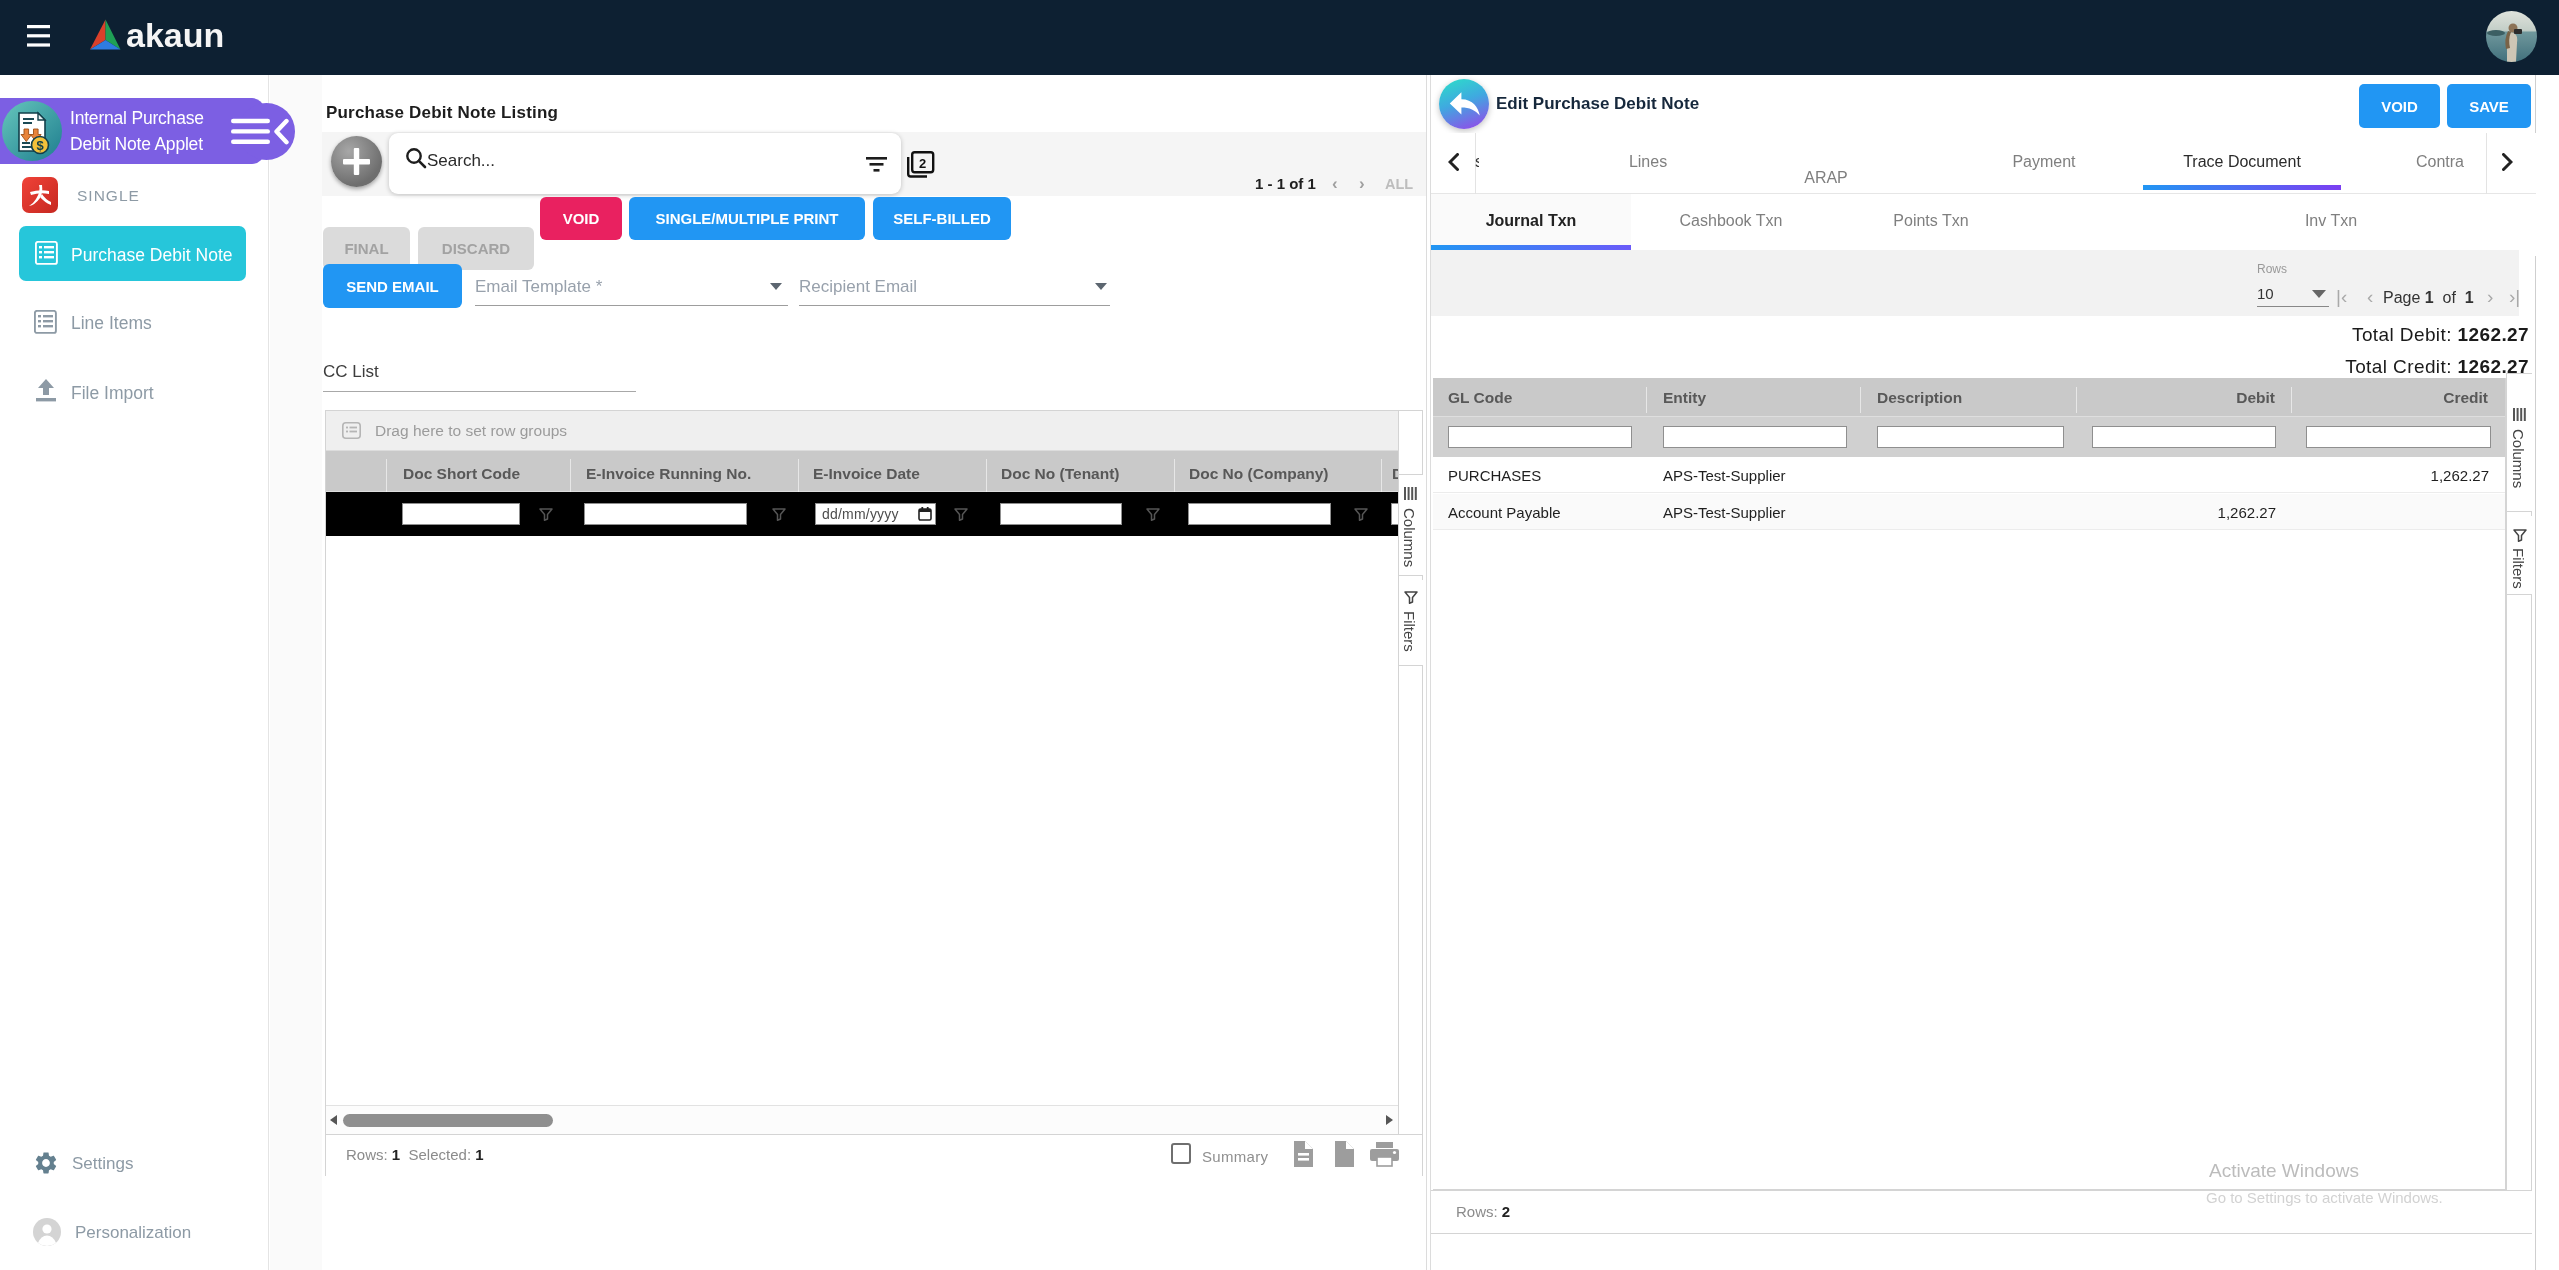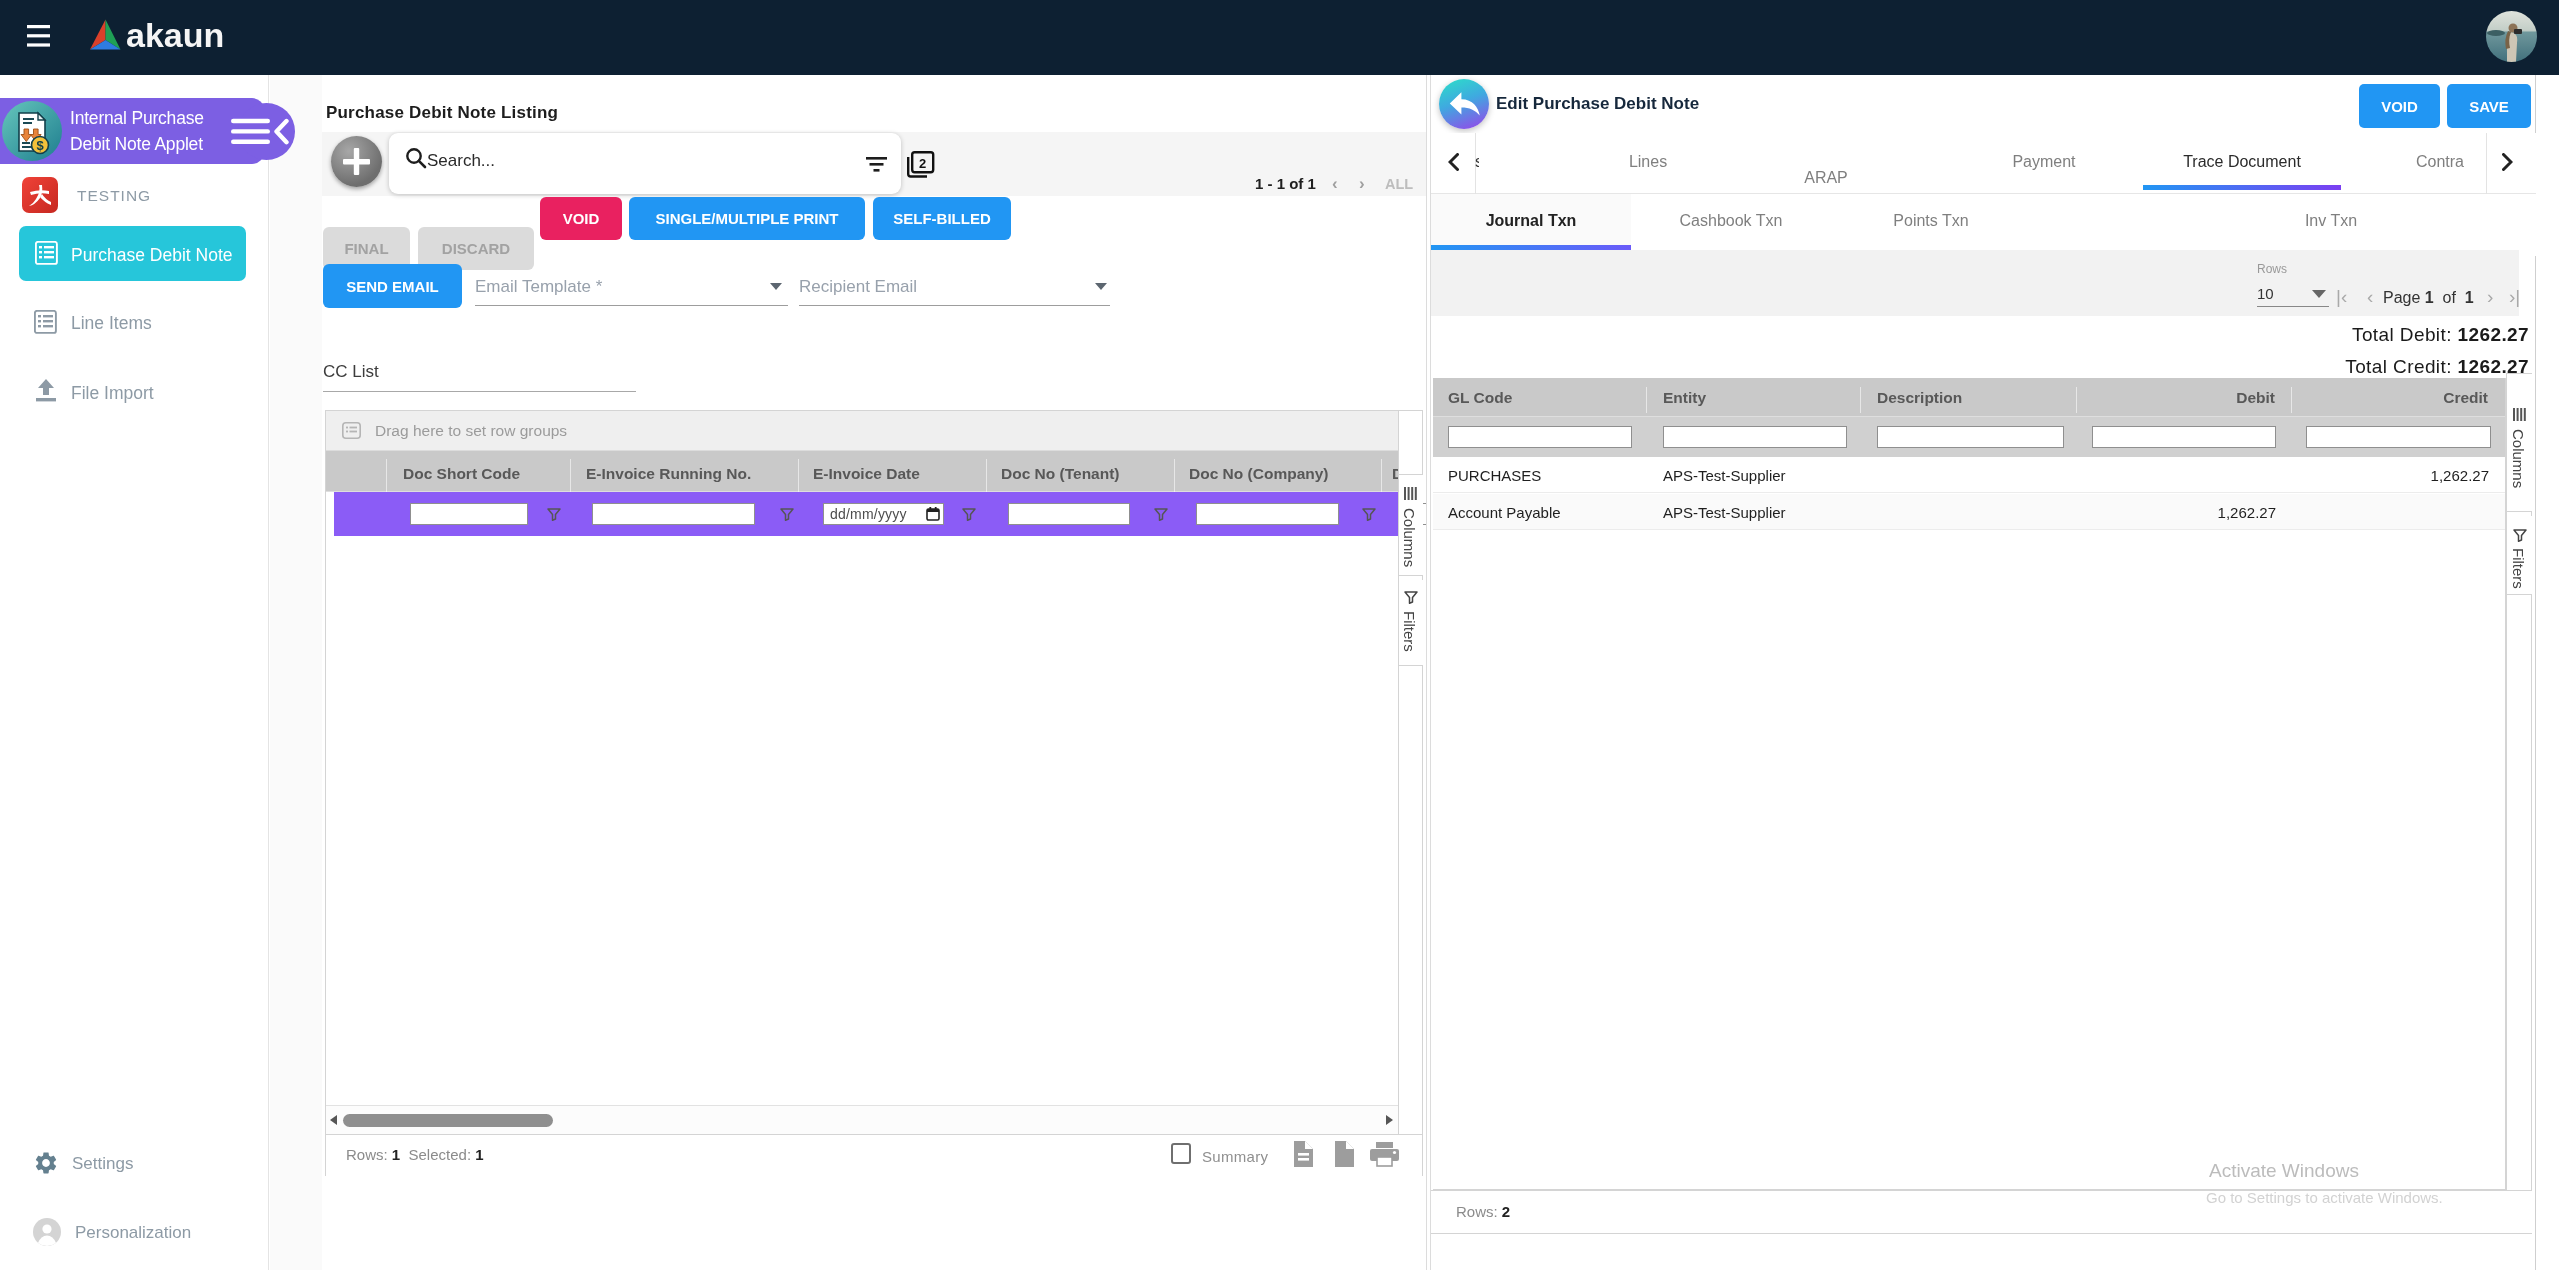--- a/index.html
+++ b/index.html
@@ -35,21 +35,21 @@
 .btn-pink { background:#e92160; }
 #send-email { left:1px; top:189px; width:139px; height:44px; border-radius:6px; background:#2196f3; color:#fff; font-weight:bold; font-size:15px; display:flex; align-items:center; justify-content:center; }
 .sel-label { color:#98a1ac; font-size:17px; }
 .sel-underline { height:1px; background:#9d9d9d; }
 .tri-down { width:0; height:0; border-left:6px solid transparent; border-right:6px solid transparent; border-top:7px solid #5c6670; }
 
 
 #grid { left:3px; top:335px; width:1098px; height:766px; border:1px solid #d4d4d4; background:#fff; }
 #rowgroup-bar { left:0; top:0; width:1072px; height:40px; background:#efefef; border-bottom:1px solid #dcdcdc; }
 #grid-header { left:0; top:40px; width:1072px; height:41px; background:#c9c9c9; border-bottom:1px solid #dedede; }
-#grid-filter { left:0; top:81px; width:1072px; height:44px; background:#8b5cf6;margin-left:8px; }
+#grid-filter { left:0; top:81px; width:1072px; height:44px; background:#000000; }
 #grid-datarow { left:0; top:125px; width:1072px; height:36px; background:#b7e3fd; box-shadow:0 2px 3px rgba(0,0,0,.18); }
 .hdr-label { position:absolute; top:14px; color:#585858; font-weight:bold; font-size:15.5px; }
 .hdr-sep { position:absolute; top:8px; width:1px; height:58px; background:rgba(255,255,255,.55); }
 .flt-input { position:absolute; top:11px; height:22px; background:#fff; border:1px solid #8f8f8f; }
 .cell-txt { position:absolute; top:9px; color:#1f1f1f; font-size:15px; }
 #side-strip { left:1072px; top:0px; width:24px; height:723px; background:#fff; border-left:1px solid #d4d4d4; }
 .vtab { position:absolute; left:0px; width:24px; background:#fff; border-bottom:1px solid #d4d4d4; }
 .vtab-text { position:absolute; left:2px; writing-mode:vertical-rl; font-size:15px; color:#444; }
 #hscroll { left:0; top:694px; width:1072px; height:29px; background:#fcfcfc; border-top:1px solid #e2e2e2; }
 #hthumb { left:17px; top:8px; width:210px; height:13px; border-radius:7px; background:#8f8f8f; }
@@ -150,21 +150,21 @@
         <linearGradient id="redg" x1="0" y1="0" x2="1" y2="1">
           <stop offset="0" stop-color="#f04238"></stop>
           <stop offset="1" stop-color="#c62820"></stop>
         </linearGradient>
       </defs>
     <rect width="36" height="36" rx="7" fill="url(#redg)"></rect>
     <path d="M8 15 Q18 12 27 14 L27 17 Q18 15 9 18 Z" fill="#fff"></path>
     <path d="M17 8 Q19 14 14 22 Q11 27 7 29 Q13 28 18 21 Q21 16 20 8 Z" fill="#fff"></path>
     <path d="M20 17 Q23 22 29 25 L29 28 Q22 25 18 20 Z" fill="#fff"></path>
   </svg>
-  <div class="abs side-item-label" style="left:77px; top:187px; font-size:15.5px; letter-spacing:1px;">TESTING</div>
+  <div class="abs side-item-label" style="left:77px; top:187px; font-size:15.5px; letter-spacing:1px;">SINGLE</div>
 
   <div class="abs" id="pdn-active"></div>
   <svg class="abs" style="left:35px; top:241px;" width="23" height="24" viewBox="0 0 23 24">
     <rect x="0.9" y="0.9" width="21" height="22" rx="2" fill="none" stroke="#fff" stroke-width="1.9"></rect>
     <rect x="4" y="5" width="3" height="2.4" fill="#fff"></rect>
       <rect x="9" y="5" width="10" height="2.4" fill="#fff"></rect>
     <rect x="4" y="10" width="3" height="2.4" fill="#fff"></rect>
       <rect x="9" y="10" width="10" height="2.4" fill="#fff"></rect>
     <rect x="4" y="15" width="3" height="2.4" fill="#fff"></rect>
       <rect x="9" y="15" width="10" height="2.4" fill="#fff"></rect>

